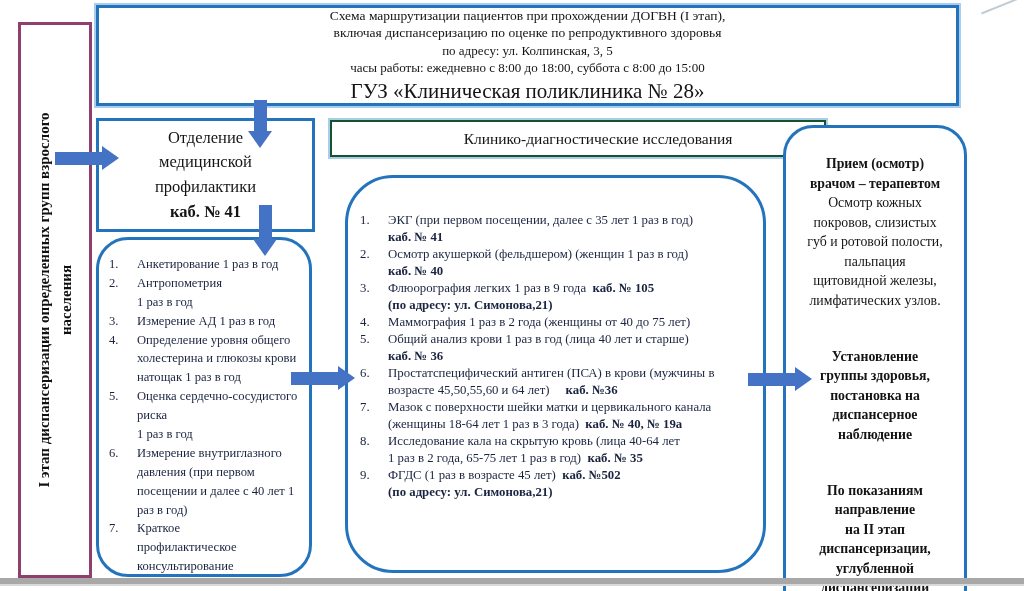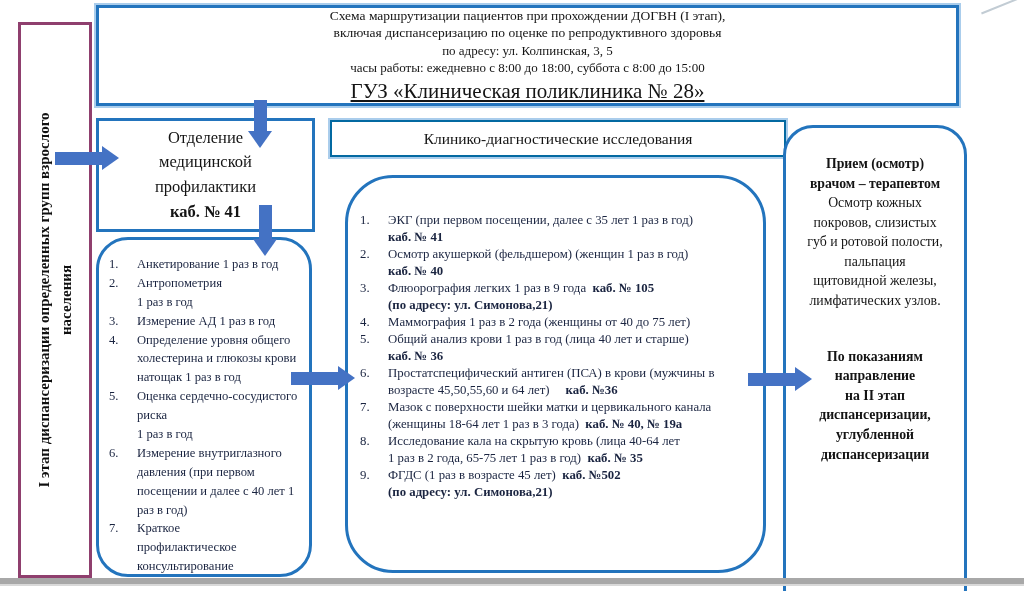--- a/index.html
+++ b/index.html
@@ -14,21 +14,21 @@
                text-align:center;font-weight:700;font-size:15px;line-height:1.5;
                white-space:pre-line;color:#101010;}
 
   
   .header-box{position:absolute;left:96px;top:5px;width:863px;height:101px;
               border:3px solid #2374bd;box-shadow:0 0 0 2px #aacdec;background:#fff;
               display:flex;flex-direction:column;align-items:center;justify-content:center;
               text-align:center;padding:2px 10px;box-sizing:border-box;}
   .hb1{font-weight:400;font-size:13.5px;line-height:1.3;}
   .hb2{font-size:13px;line-height:1.35;}
-  .hb-clinic{font-size:21px;line-height:1.2;margin-top:2px;text-decoration:underline;}
+  .hb-clinic{font-size:21px;line-height:1.2;margin-top:2px;}
 
   
   .dept-box{position:absolute;left:96px;top:118px;width:213px;height:108px;
             border:3px solid #2374bd;background:#fff;display:flex;flex-direction:column;
             align-items:center;justify-content:center;text-align:center;}
   .dept-name{font-size:16.5px;line-height:1.5;white-space:pre-line;}
   .dept-room{font-size:16.5px;line-height:1.5;font-weight:700;}
 
   
   .round-box{position:absolute;border:3px solid #2374bd;border-radius:32px;background:#fff;
@@ -40,22 +40,22 @@
   .num-list{display:flex;flex-direction:column;color:#1a2440;}
   .li{display:flex;align-items:flex-start;}
   .li-n{flex:0 0 28px;}
   .li-t{flex:1;white-space:pre-wrap;}
   .left-list-box .li-n,.left-list-box .li-t{font-size:12.6px;line-height:1.5;}
   .mid-list-box .li-n,.mid-list-box .li-t{font-size:12.8px;line-height:1.33;}
   .bd{font-weight:700;}
 
   
   .mid-header{position:absolute;left:330px;top:120px;width:452px;height:33px;
-              border:2px solid #0369a1;box-shadow:0 0 0 2px #aacdec;background:#fff;
-              display:flex;align-items:center;justify-content:center;font-size:15.5px;}
+              border:2px solid #14532d;box-shadow:0 0 0 2px #aacdec;background:#fff;
+              display:flex;align-items:center;justify-content:center;font-size:15.5px;padding-left:40px;}
 
   
   .right-box{position:absolute;left:783px;top:125px;width:184px;height:494px;
              border:3px solid #2374bd;border-radius:30px;background:#fff;box-sizing:border-box;
              padding:26px 6px 0 6px;text-align:center;}
   .rb-p{font-size:13.8px;line-height:1.42;white-space:pre-line;}
   .rb-bold{font-weight:700;}
   .rb-gap{margin-top:36px;}
 
   
@@ -208,20 +208,25 @@
 
   <div class="right-box">
     <div class="rb-p rb-bold">Прием (осмотр)
 врачом – терапевтом</div>
     <div class="rb-p">Осмотр кожных
 покровов, слизистых
 губ и ротовой полости,
 пальпация
 щитовидной железы,
 лимфатических узлов.</div>
+    <div class="rb-p rb-bold rb-gap">Установление
+группы здоровья,
+постановка на
+диспансерное
+наблюдение</div>
     <div class="rb-p rb-bold rb-gap">По показаниям
 направление
 на II этап
 диспансеризации,
 углубленной
 диспансеризации</div>
   </div>
 
   <div class="arrow h-arrow" style="left:55px;top:146px;width:64px;height:25px;">
     <div class="body" style="width:47px;"></div>

